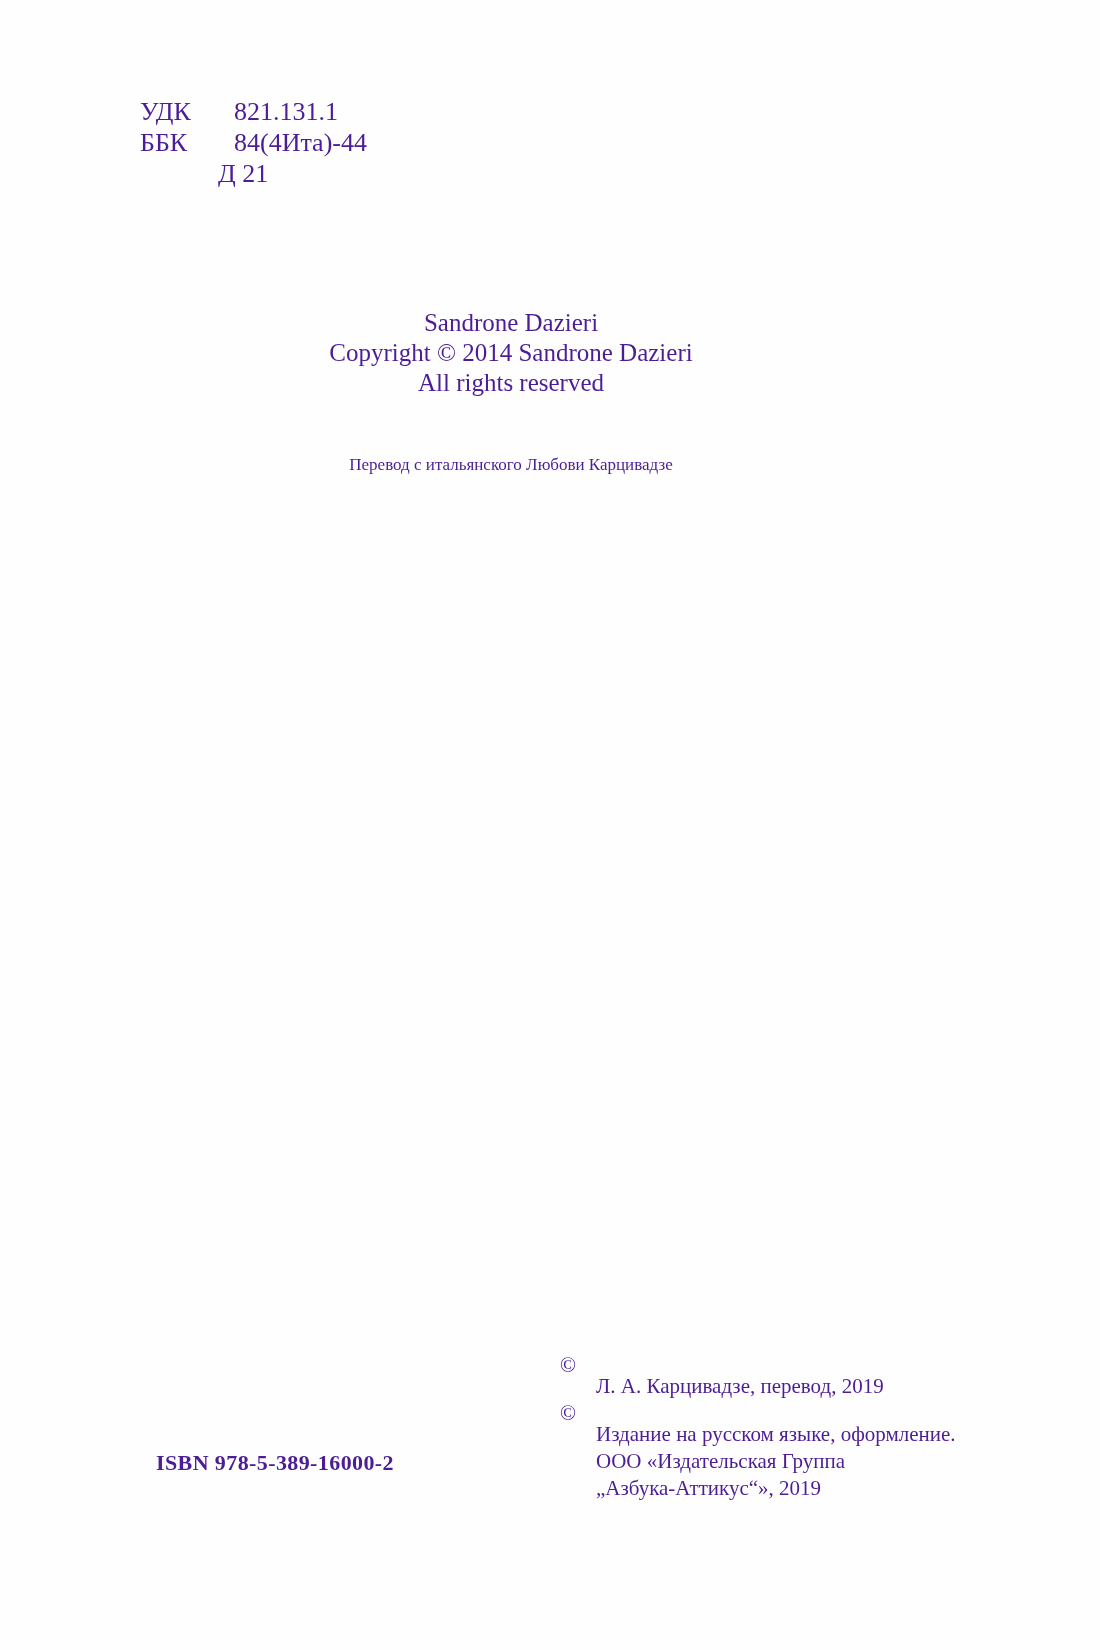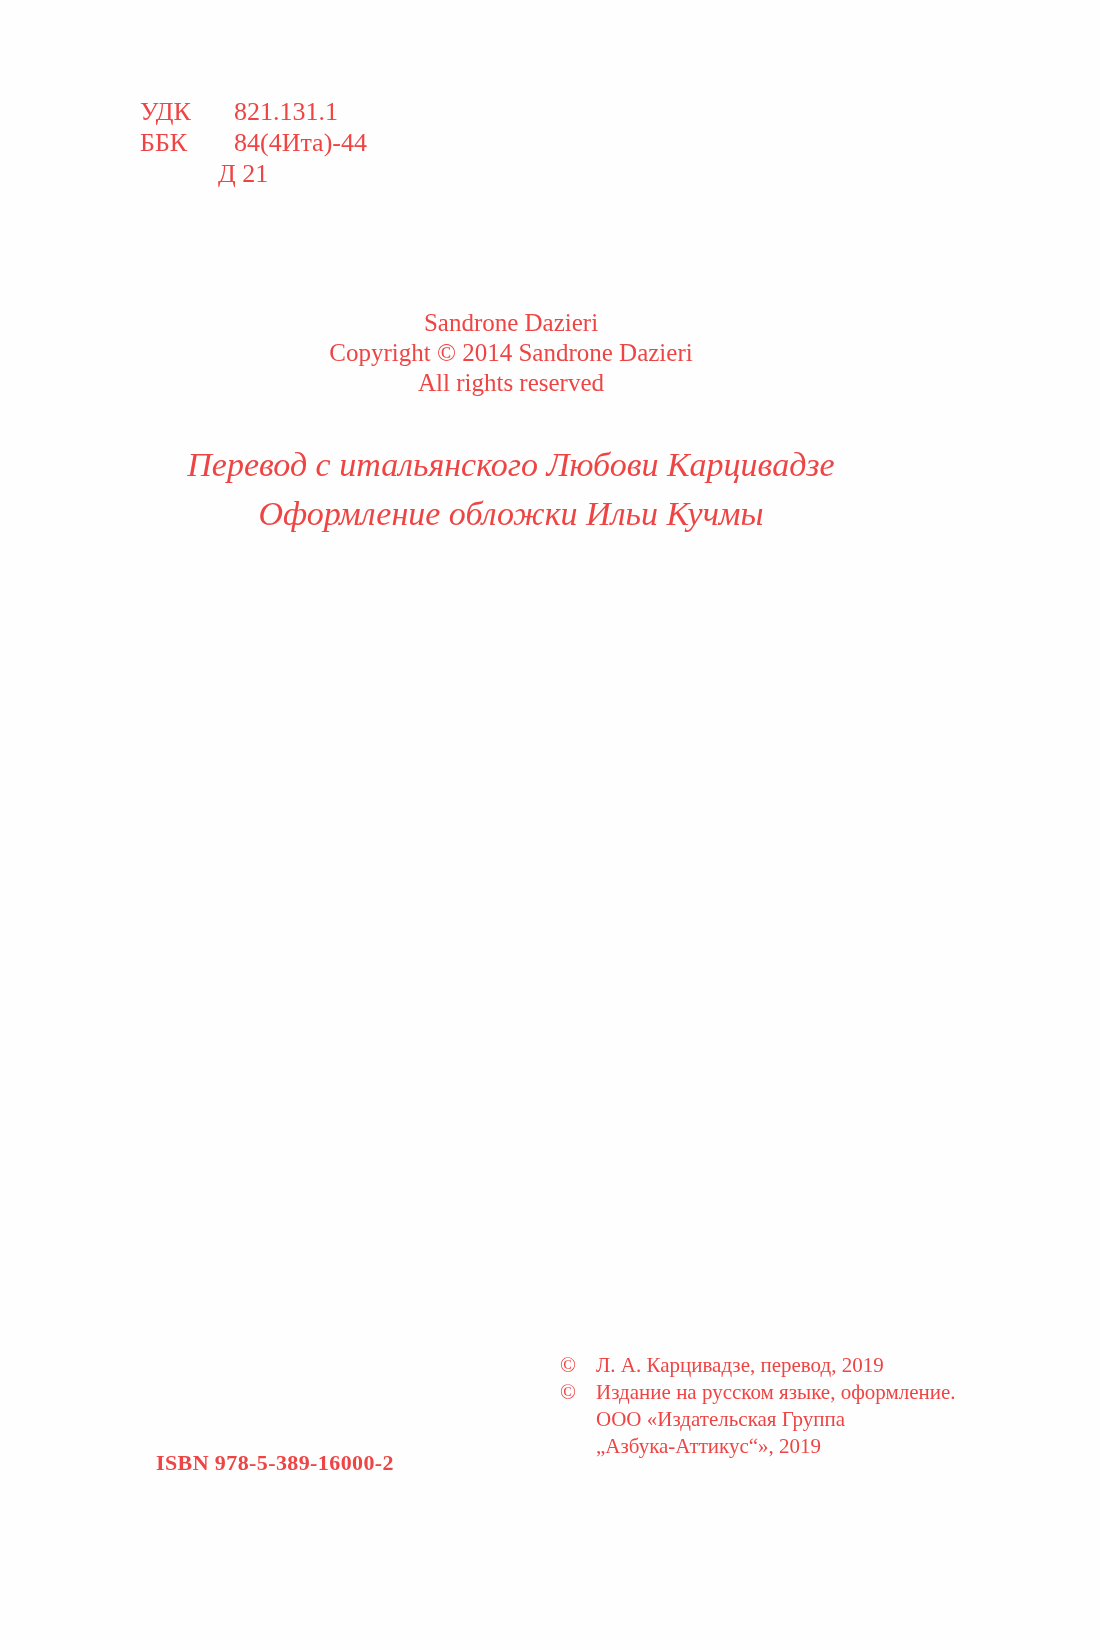--- a/index.html
+++ b/index.html
@@ -5,21 +5,21 @@
   html, body {
     margin: 0;
     padding: 0;
     background: #e8e8e8;
   }
   .page {
     position: relative;
     width: 1100px;
     height: 1650px;
     background: #fefefe;
-    color: #ef4444;
+    color: #4c1d95;
     font-family: "Liberation Serif", "DejaVu Serif", serif;
     overflow: hidden;
   }
 
   
   .class-block {
     position: absolute;
     left: 140px;
     top: 96px;
     font-size: 26px;
@@ -38,40 +38,39 @@
     text-align: center;
   }
   .title-block {
     top: 308px;
     font-size: 25px;
     line-height: 30px;
   }
   .title-block div { white-space: nowrap; }
   .credits-block {
     top: 450px;
-    font-size: 34px;
+    font-size: 17px;
     line-height: 30px;
-    font-style: italic;
   }
   .credits-block p {
     margin: 0 0 19px 0;
     white-space: nowrap;
   }
 
   
   .copyright-block {
     position: absolute;
     left: 560px;
     top: 1352px;
     font-size: 21px;
     line-height: 27px;
   }
   .cp-entry { display: flex; }
   .cp-symbol { width: 23px; flex: 0 0 23px; }
-  .cp-lines { padding-left: 13px; }
+  .cp-lines { padding-left: 13px; margin-top: 21px; }
   .cp-lines div { white-space: nowrap; }
   .reg-sup {
     font-size: 15px;
     vertical-align: super;
     line-height: 0;
   }
 
   
   .isbn {
     position: absolute;
@@ -103,21 +102,20 @@
   </div>
 
   <div class="center-col title-block">
     <div>Sandrone Dazieri</div>
     <div>Copyright © 2014 Sandrone Dazieri</div>
     <div>All rights reserved</div>
   </div>
 
   <div class="center-col credits-block">
     <p>Перевод с итальянского Любови Карцивадзе</p>
-    <p>Оформление обложки Ильи Кучмы</p>
   </div>
 
   <div class="copyright-block">
     <div class="cp-entry">
       <span class="cp-symbol">©</span>
       <span class="cp-lines">
         <div>Л. А. Карцивадзе, перевод, 2019</div>
       </span>
     </div>
     <div class="cp-entry">

